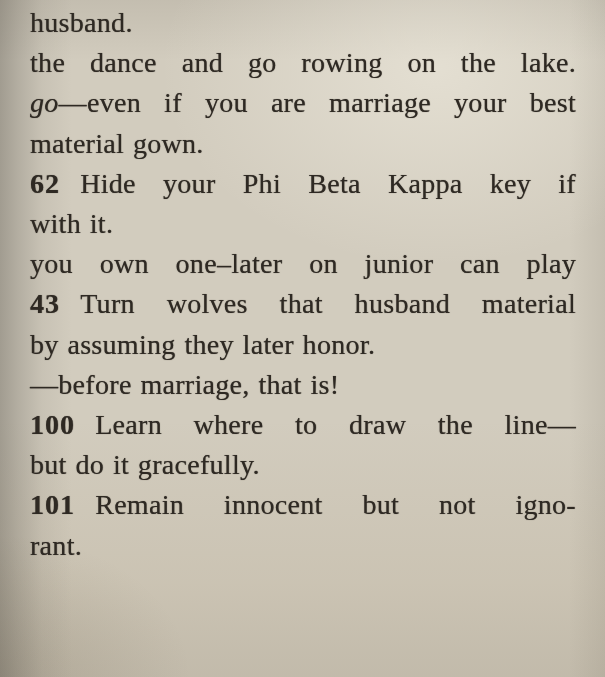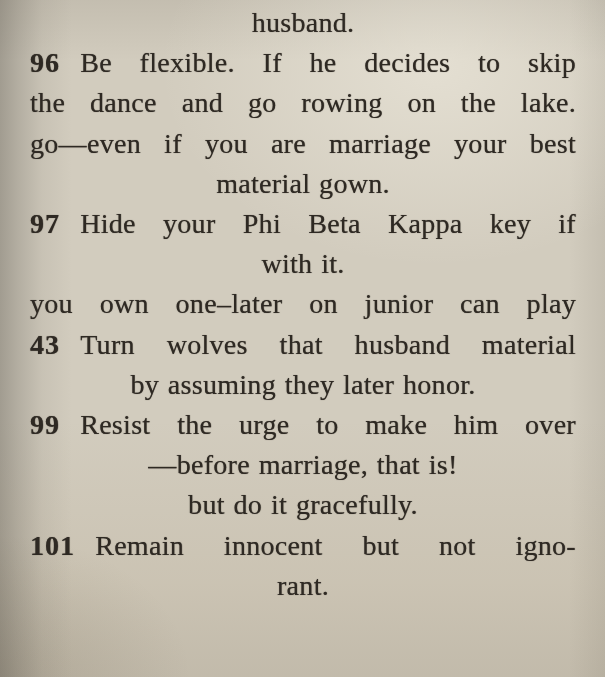--- a/index.html
+++ b/index.html
@@ -37,49 +37,48 @@
     top: 3px;
   }
   .line {
     font-family: "Liberation Serif", "DejaVu Serif", serif;
     font-size: 28px;
     line-height: 40.2px;
     color: var(--ink);
     letter-spacing: 0.3px;
     word-spacing: 1.5px;
     text-shadow: 0 0 1px rgba(44,38,31,0.55), 0.4px 0.4px 0.6px rgba(44,38,31,0.25);
-    text-align: center;
   }
   .line.j {
     text-align: justify;
     text-align-last: justify;
   }
   .num {
     font-weight: 700;
     padding-right: 0.72em;
     letter-spacing: 1px;
   }
   .it {
+    font-style: italic;
     margin-top: 8px;
   }
 </style>
 </head>
 <body>
 
 <div class="photo">
   <div class="page-text">
       <div class="line"><span>husband.</span></div>
-      <div class="line j"><span class="num">96</span><span>Be flexible. If he decides to skip</span></div>
       <div class="line j"><span>the dance and go rowing on the lake.</span></div>
       <div class="line j"><span class="it">go</span><span>—even if you are marriage your best</span></div>
       <div class="line"><span>material gown.</span></div>
-      <div class="line j"><span class="num">97</span><span>Hide your Phi Beta Kappa key if</span></div>
+      <div class="line j"><span class="num">62</span><span>Hide your Phi Beta Kappa key if</span></div>
       <div class="line"><span>with it.</span></div>
       <div class="line j"><span>you own one–later on junior can play</span></div>
       <div class="line j"><span class="num">43</span><span>Turn wolves that husband material</span></div>
       <div class="line"><span>by assuming they later honor.</span></div>
-      <div class="line j"><span class="num">99</span><span>Resist the urge to make him over</span></div>
       <div class="line"><span>—before marriage, that is!</span></div>
+      <div class="line j"><span class="num">100</span><span>Learn where to draw the line—</span></div>
       <div class="line"><span>but do it gracefully.</span></div>
       <div class="line j"><span class="num">101</span><span>Remain innocent but not igno-</span></div>
       <div class="line"><span>rant.</span></div>
     </div>
 </div>
 
 </body></html>

